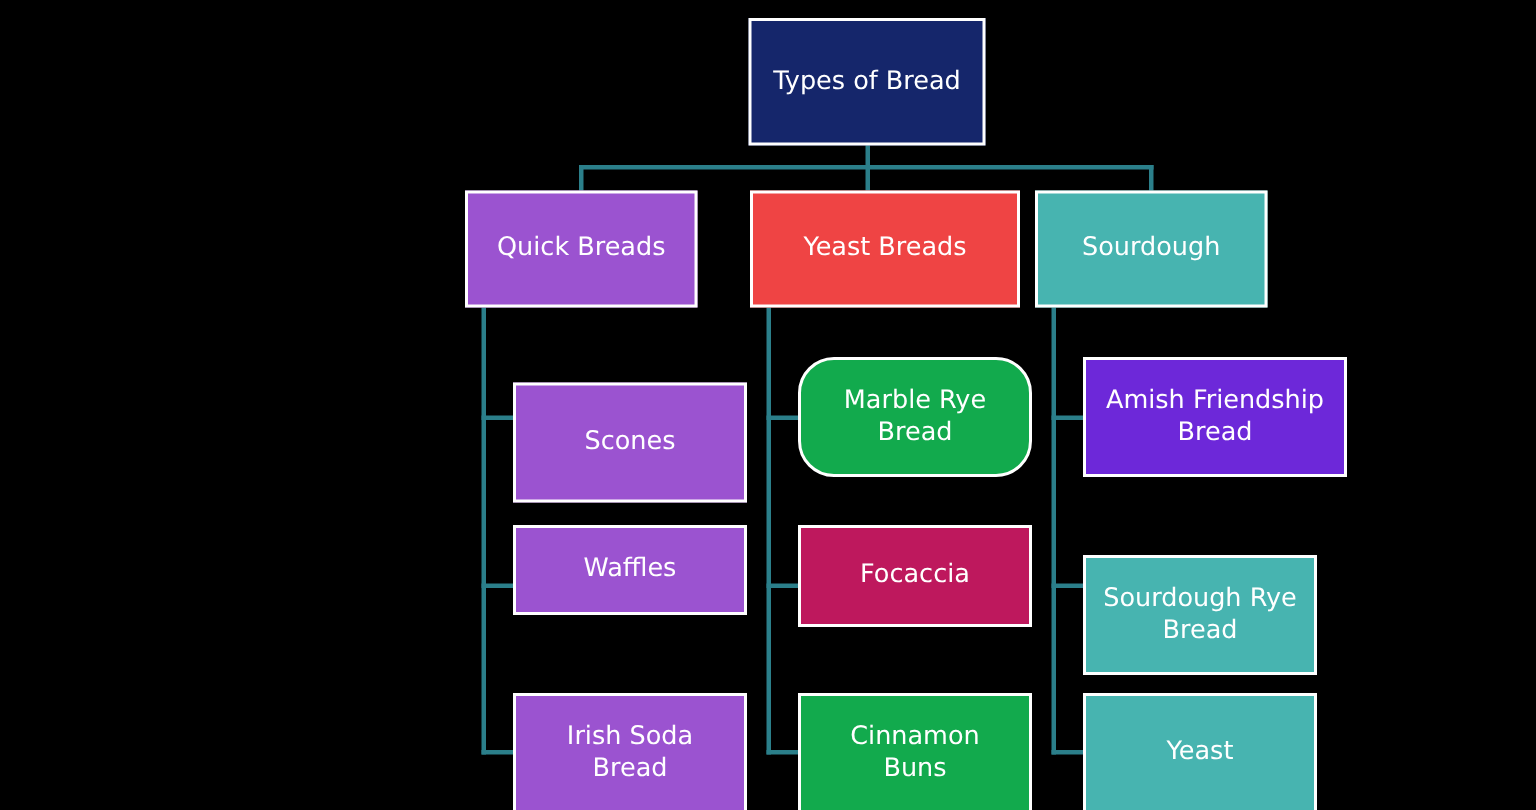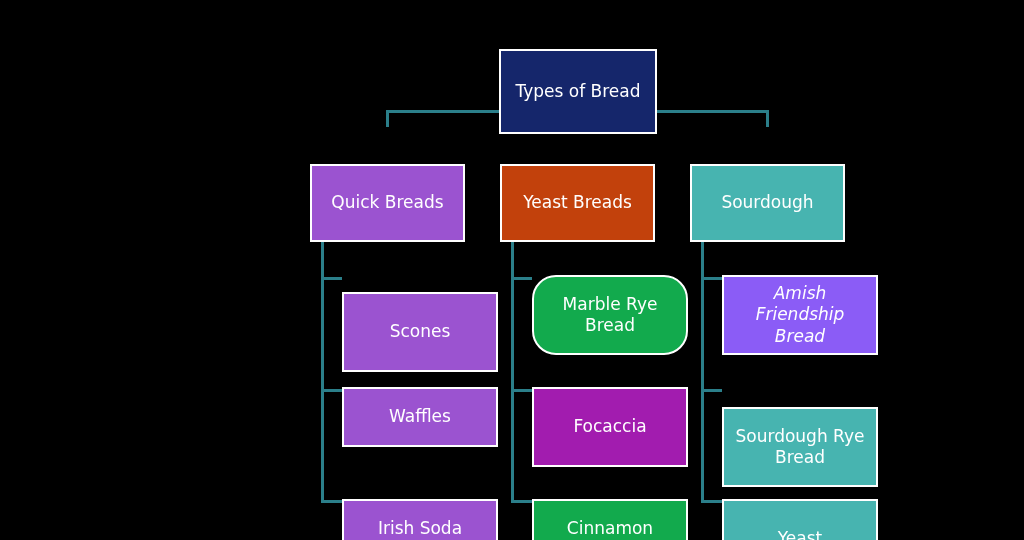--- a/index.html
+++ b/index.html
@@ -16,21 +16,20 @@
     box-sizing: border-box;
     border: 2px solid #ffffff;
     color: #ffffff;
     display: flex;
     align-items: center;
     justify-content: center;
     text-align: center;
     font-size: 17px;
     line-height: 1.25;
     padding: 4px 10px;
-    margin-top: 37px;
   }
   .line {
     position: absolute;
   }
 </style>
 </head>
 <body>
 
 <div class="line" style="left: 577px; top: 95px; width: 3px; height: 17px; background: rgb(43, 127, 138);"></div>
 <div class="line" style="left: 386px; top: 110px; width: 383px; height: 3px; background: rgb(43, 127, 138);"></div>
@@ -63,37 +62,37 @@
 <div class="node" style="left: 342px; top: 255px; width: 156px; height: 80px; background: rgb(155, 83, 208);">
   <span>Scones</span>
 </div>
 <div class="node" style="left: 342px; top: 350px; width: 156px; height: 60px; background: rgb(155, 83, 208);">
   <span>Waffles</span>
 </div>
 <div class="node" style="left: 342px; top: 462px; width: 156px; height: 80px; background: rgb(155, 83, 208);">
   <span>Irish Soda Bread</span>
 </div>
 
-<div class="node" style="left: 500px; top: 127px; width: 155px; height: 78px; background: #c2410c;">
+<div class="node" style="left: 500px; top: 127px; width: 180px; height: 78px; background: #ef4444;">
   <span>Yeast Breads</span>
 </div>
 <div class="node" style="left: 532px; top: 238px; width: 156px; height: 80px; background: rgb(18, 170, 77); border-radius: 24px;">
   <span>Marble Rye Bread</span>
 </div>
-<div class="node" style="left: 532px; top: 350px; width: 156px; height: 80px; background: #a21caf;">
+<div class="node" style="left: 532px; top: 350px; width: 156px; height: 68px; background: #be185d;">
   <span>Focaccia</span>
 </div>
 <div class="node" style="left: 532px; top: 462px; width: 156px; height: 80px; background: rgb(18, 170, 77);">
   <span>Cinnamon Buns</span>
 </div>
 
 <div class="node" style="left: 690px; top: 127px; width: 155px; height: 78px; background: rgb(71, 180, 176);">
   <span>Sourdough</span>
 </div>
-<div class="node" style="left: 722px; top: 238px; width: 156px; height: 80px; background: #8b5cf6; font-style: italic;">
+<div class="node" style="left: 722px; top: 238px; width: 176px; height: 80px; background: #6d28d9;">
   <span>Amish Friendship Bread</span>
 </div>
 <div class="node" style="left: 722px; top: 370px; width: 156px; height: 80px; background: rgb(71, 180, 176);">
   <span>Sourdough Rye Bread</span>
 </div>
 <div class="node" style="left: 722px; top: 462px; width: 156px; height: 80px; background: rgb(71, 180, 176);">
   <span>Yeast</span>
 </div>
 
 </body></html>

